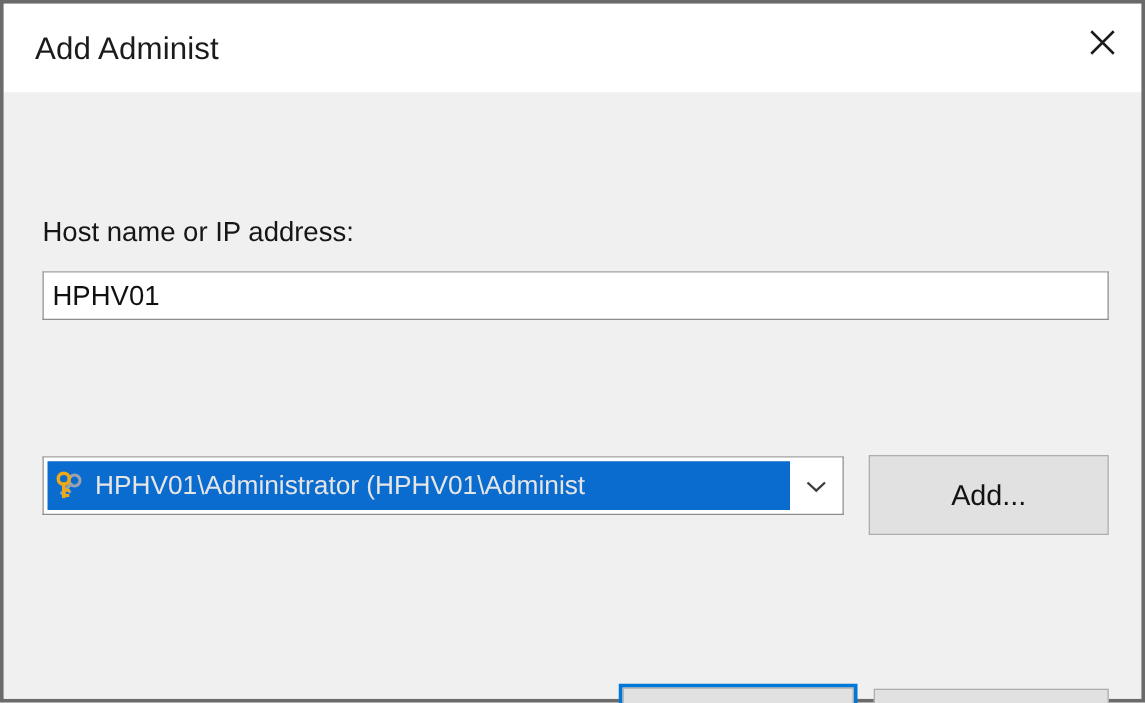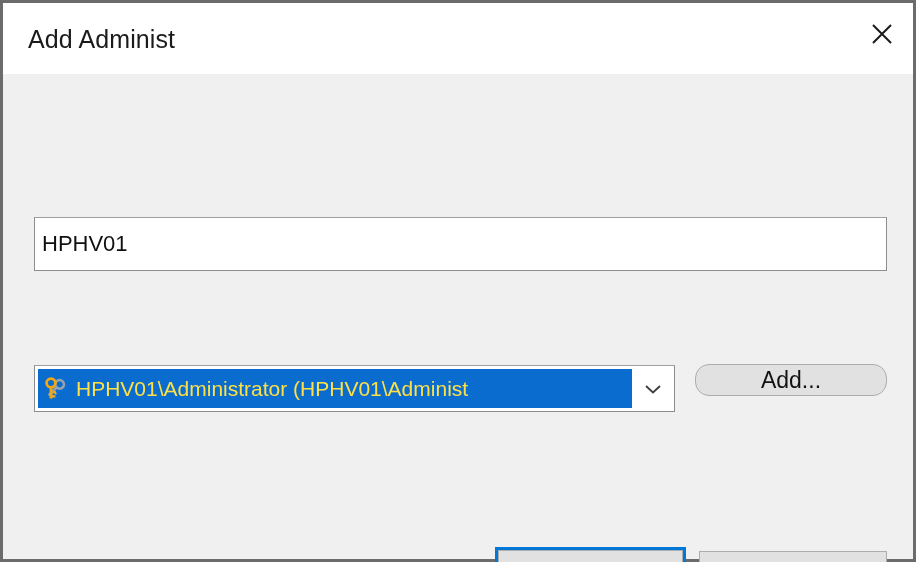--- a/index.html
+++ b/index.html
@@ -73,21 +73,21 @@
   }
   #label-host { left: 31px; top: 99px; }
   #label-cred { left: 31px; top: 248px; }
 
   
   .text-input {
     position: absolute;
     left: 31px;
     top: 143px;
     width: 853px;
-    height: 54px;
+    height: 39px;
     box-sizing: border-box;
     background: #ffffff;
     border: 1px solid #8d8d8d;
     border-top-color: #a0a0a0;
     display: flex;
     align-items: center;
     padding: 0 7px;
   }
   .text-input .value {
     font-size: 22px;
@@ -122,21 +122,21 @@
   }
   .key-icon {
     flex: none;
     width: 26px;
     height: 26px;
     margin-right: 8px;
   }
   .key-icon svg { display: block; }
   .combo-text {
     font-size: 21px;
-    color: #fde047;
+    color: #e5e5e5;
     white-space: nowrap;
     overflow: hidden;
   }
   .combo-arrow {
     flex: none;
     width: 42px;
     display: flex;
     align-items: center;
     justify-content: center;
   }
@@ -155,22 +155,21 @@
   }
   .button .btn-label {
     font-size: 23px;
     color: #121212;
     white-space: nowrap;
   }
   #btn-add {
     left: 692px;
     top: 290px;
     width: 192px;
-    height: 32px;
-    border-radius: 14px;
+    height: 64px;
   }
   #btn-cancel {
     left: 696px;
     top: 477px;
     width: 188px;
     height: 49px;
   }
   
   #btn-ok {
     left: 492px;
@@ -217,20 +216,21 @@
       <span>
         <svg width="26" height="26" viewBox="0 0 26 26">
           <path d="M4 4 L22 22 M22 4 L4 22" stroke="#1b1b1b" stroke-width="2" fill="none"></path>
         </svg>
       </span>
     </div>
   </div>
 
   <div class="body">
 
+    <div class="field-label" id="label-host">Host name or IP address:</div>
 
     <div class="text-input">
       <span class="value">HPHV01</span>
     </div>
 
 
     <div class="combo">
       <div class="combo-selection">
         <span class="key-icon">
           <svg width="26" height="26" viewBox="0 0 26 26">

